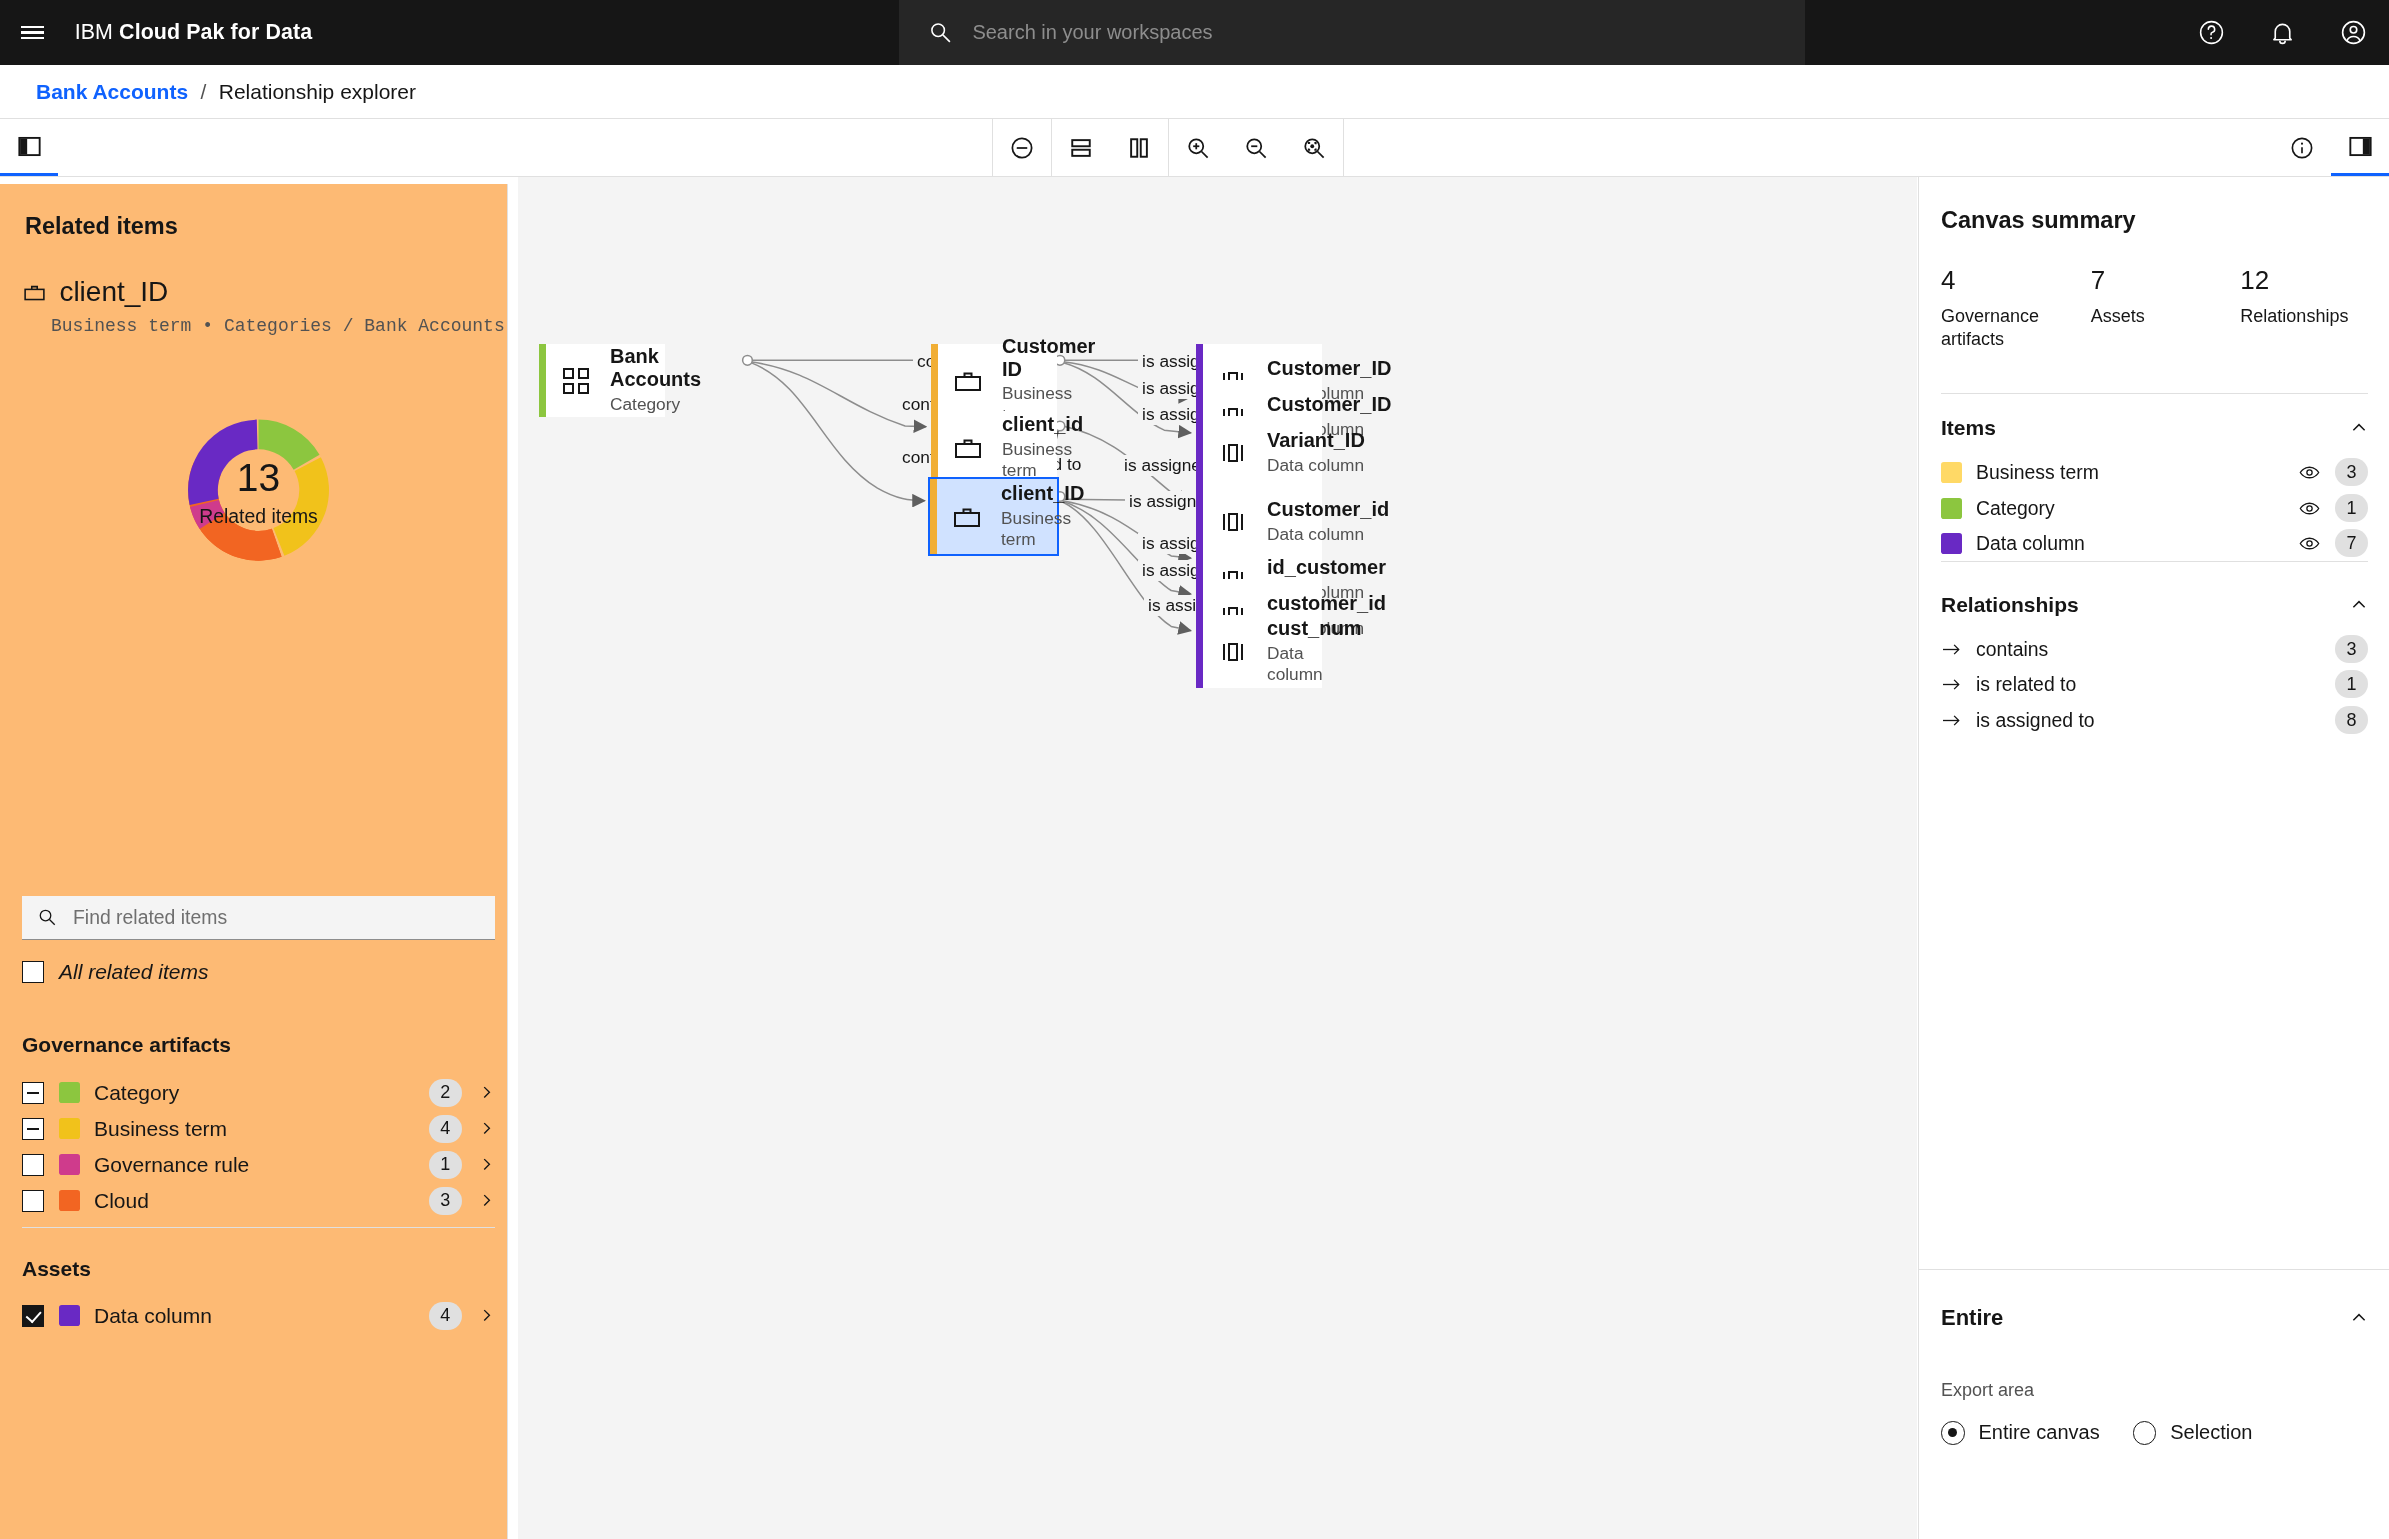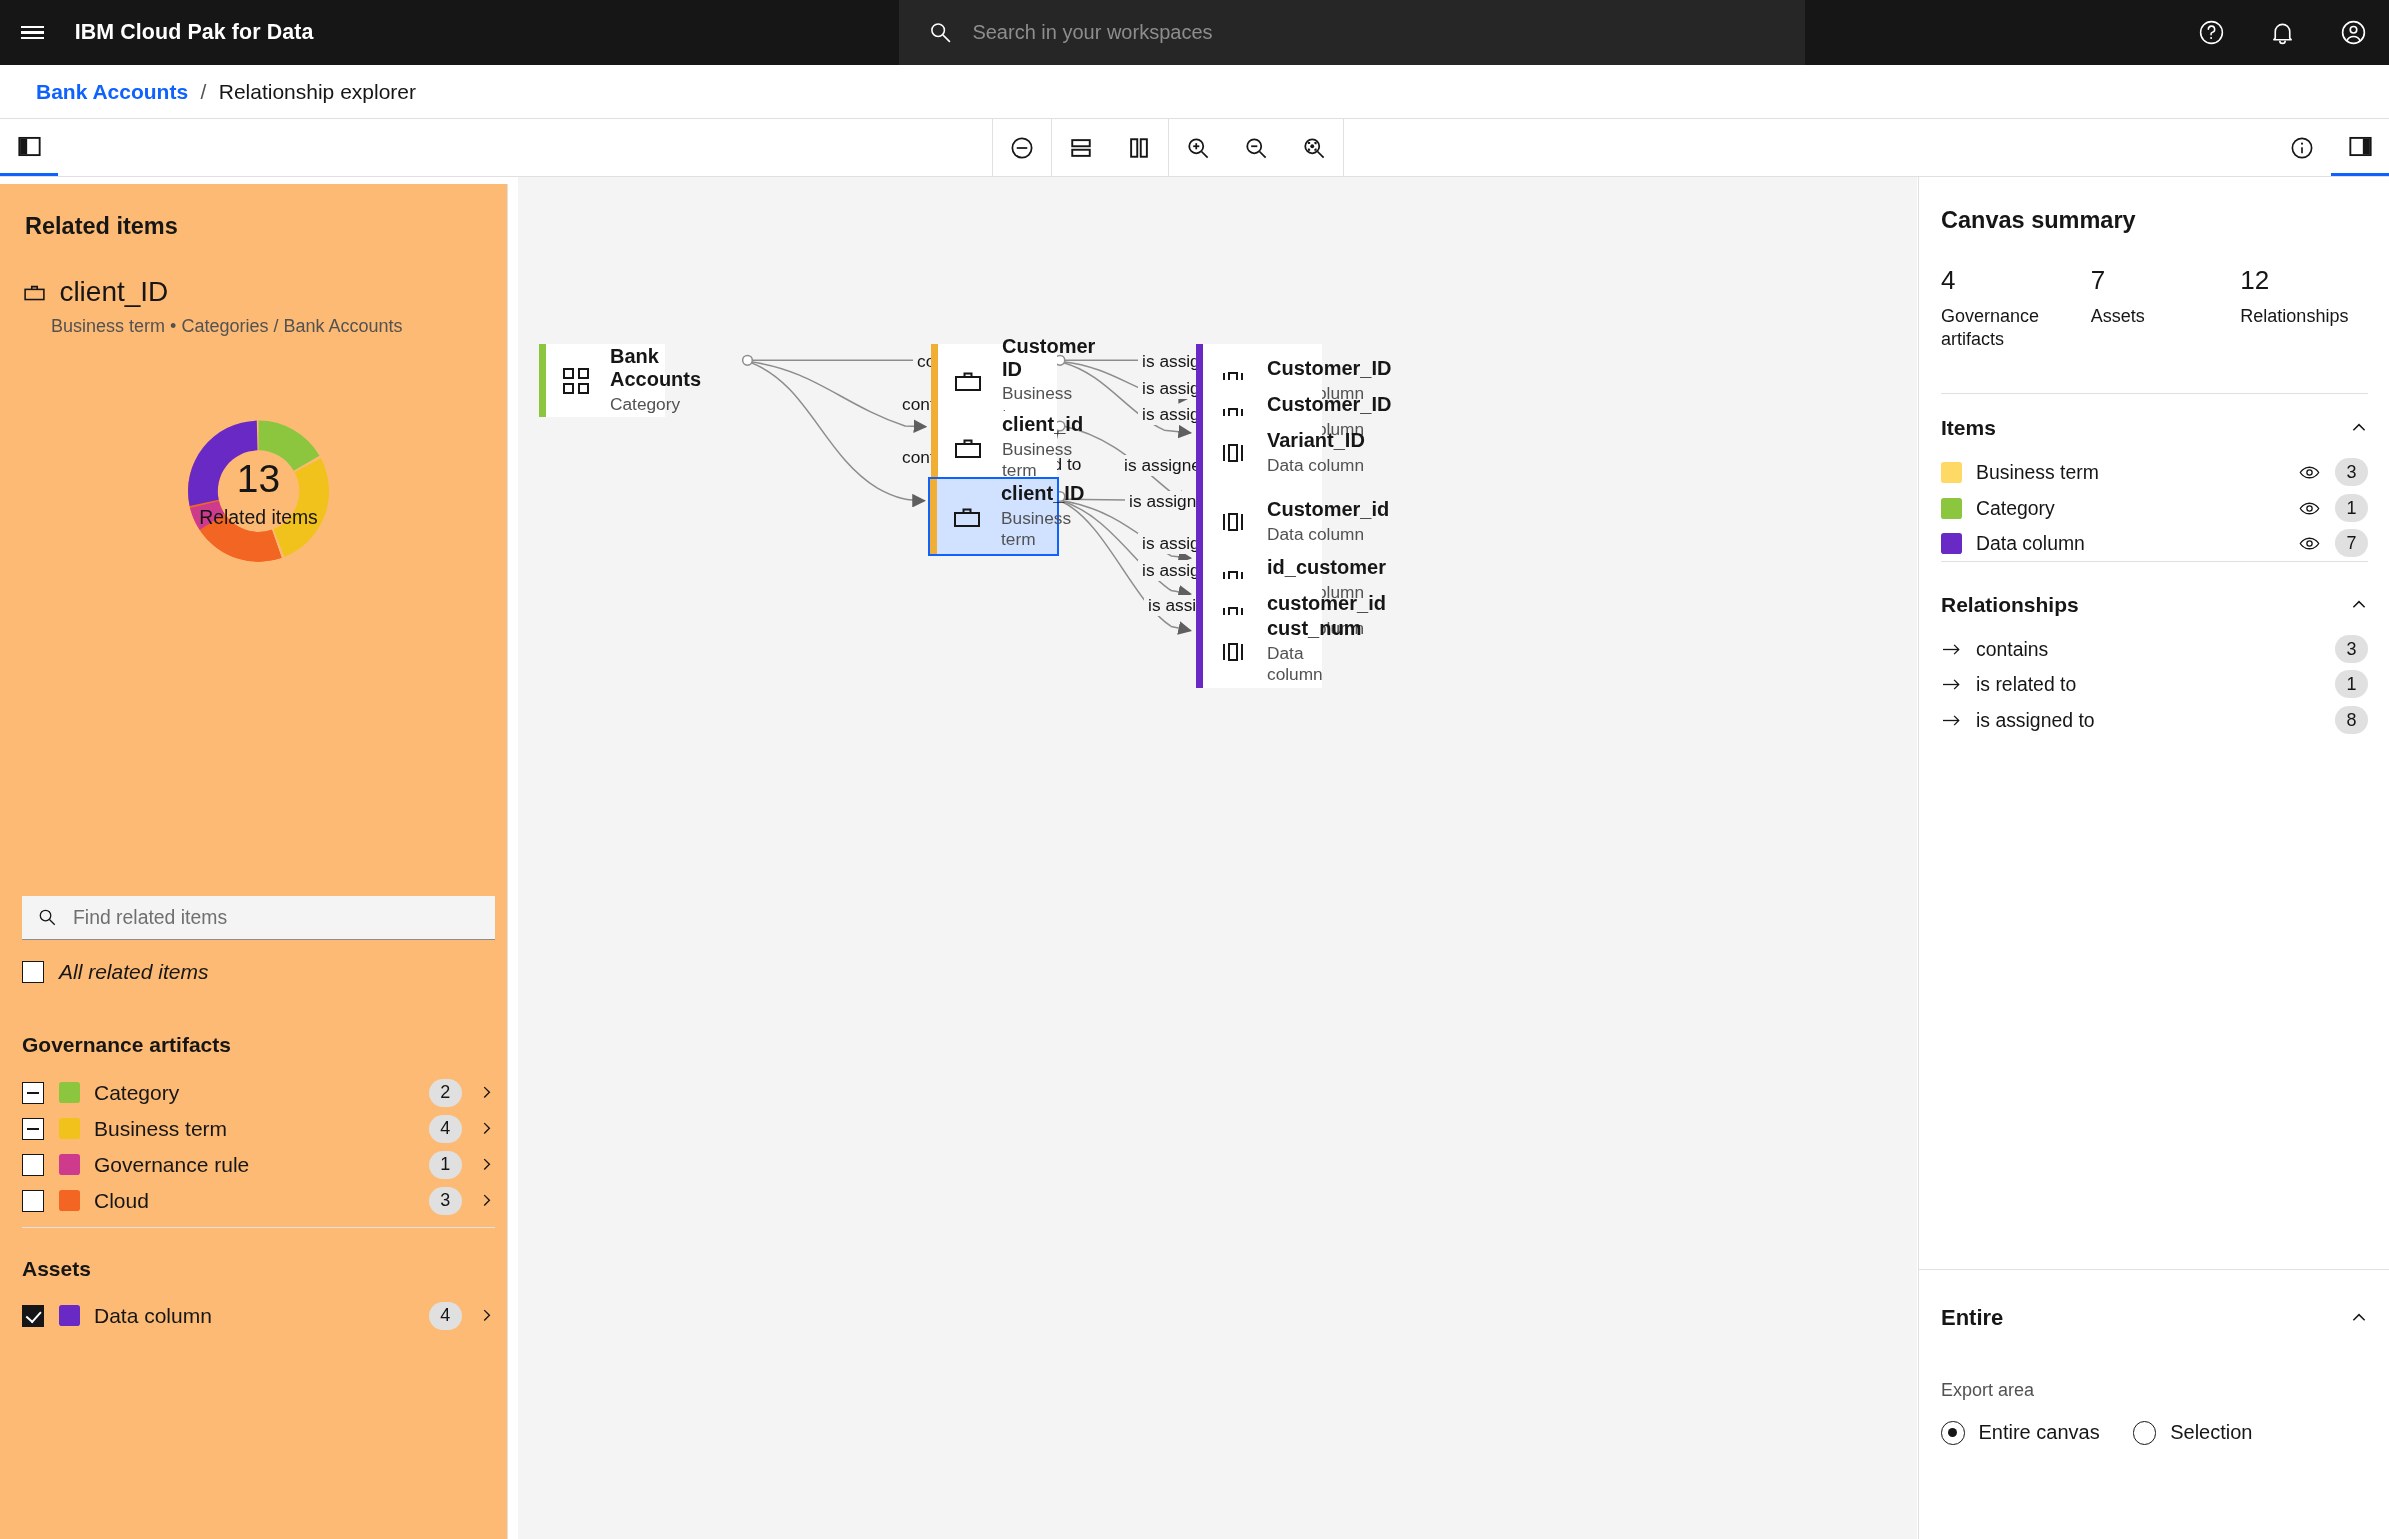--- a/index.html
+++ b/index.html
@@ -17,21 +17,21 @@
   .hamburger {
     width: 65px; height: 65px; display: flex; align-items: center; justify-content: center;
     cursor: pointer;
   }
   .hamburger span { display: block; width: 23.5px; height: 2.1px; background: #fff; margin: 3.5px 0; }
   .brand {
     color: #ffffff; font-size: 21.4px; letter-spacing: 0.1px;
     padding-left: 9.7px; white-space: nowrap;
   }
   .brand b { font-weight: 700; }
-  .brand i { font-style: normal; font-weight: 700; }
+  .brand i { font-style: normal; font-weight: 400; }
   .searchwrap {
     position: absolute; left: 899px; top: 0; width: 906px; height: 65px;
     background: #262626; display: flex; align-items: center; padding-left: 29px;
     cursor: text;
   }
   .searchwrap .sicon { width: 25px; height: 25px; margin-right: 19.4px; flex: 0 0 auto; }
   .search-input {
     background: transparent; border: 0; outline: none;
     color: #c6c6c6; font-size: 20px; font-family: "Liberation Sans", sans-serif;
     width: 761px;
@@ -63,21 +63,21 @@
   .tb-div { width: 0.7px; background: #e0e0e0; height: 57px; }
 
   
   .leftpanel {
     position: absolute; left: 0; top: 184px; width: 508px; height: 1362px;
     background: #fdba74; border-right: 0.7px solid #e0e0e0; overflow: hidden;
   }
   .lp-title { font-size: 23.5px; font-weight: 600; color: #161616; padding: 29px 0 0 25px; }
   .lp-entity { display: flex; align-items: center; padding: 36px 0 0 22px; }
   .lp-entity .name { font-size: 28px; color: #161616; margin-left: 12.4px; }
-  .lp-sub { font-size: 18px; color: #525252; padding: 8.3px 0 0 51px; }
+  .lp-sub { font-size: 18px; color: #525252; padding: 8.3px 0 0 51px; font-family: Liberation Mono, monospace; }
   .donutwrap { position: relative; width: 517px; height: 277px; margin-top: 16.6px; }
   .donut-center {
     position: absolute; left: 0; right: 0; top: 105px; text-align: center; pointer-events: none;
   }
   .donut-center .num { font-size: 39px; color: #161616; line-height: 1; }
   .donut-center .lbl { font-size: 19.4px; color: #161616; margin-top: 8.3px; }
 
   .findbox {
     position: absolute; left: 22px; top: 712px; width: 473px; height: 44px;
     background: #f4f4f4; border-bottom: 0.7px solid #8d8d8d; display: flex; align-items: center;

